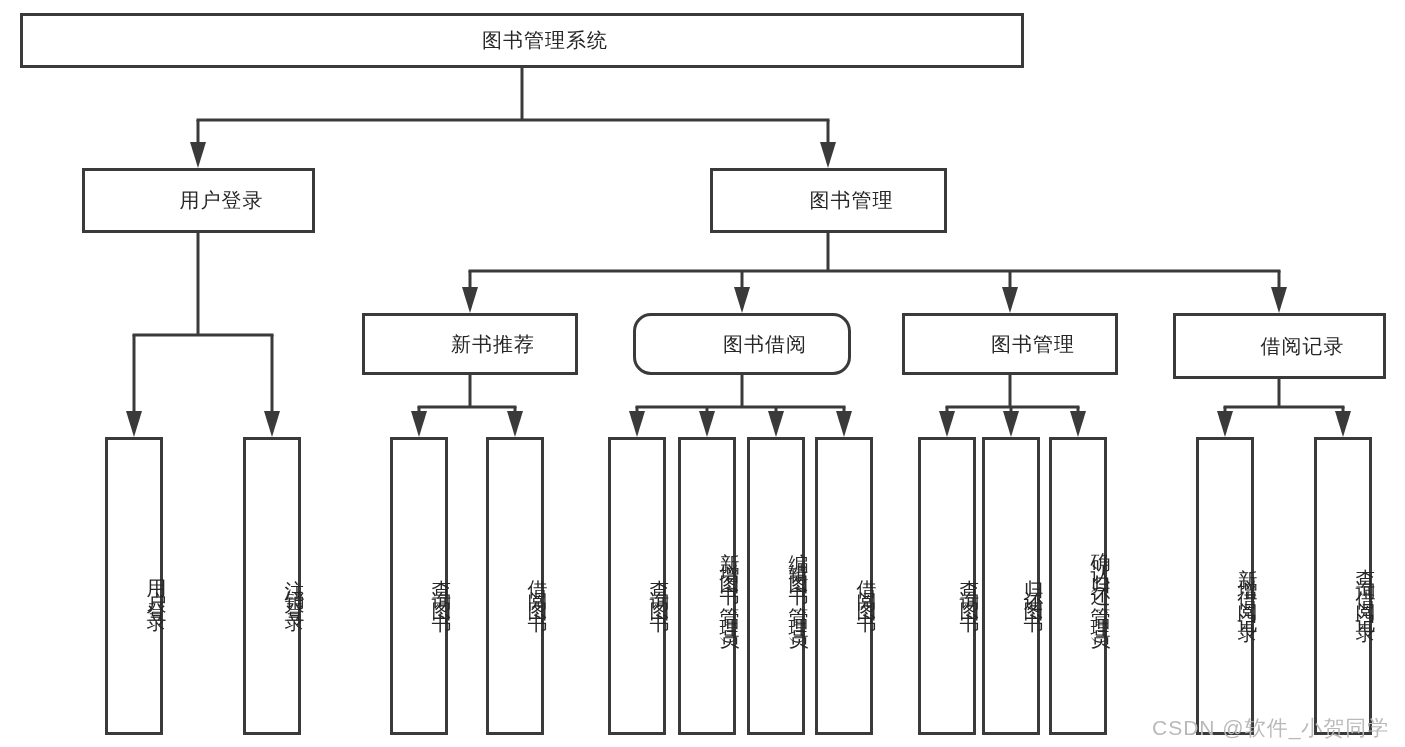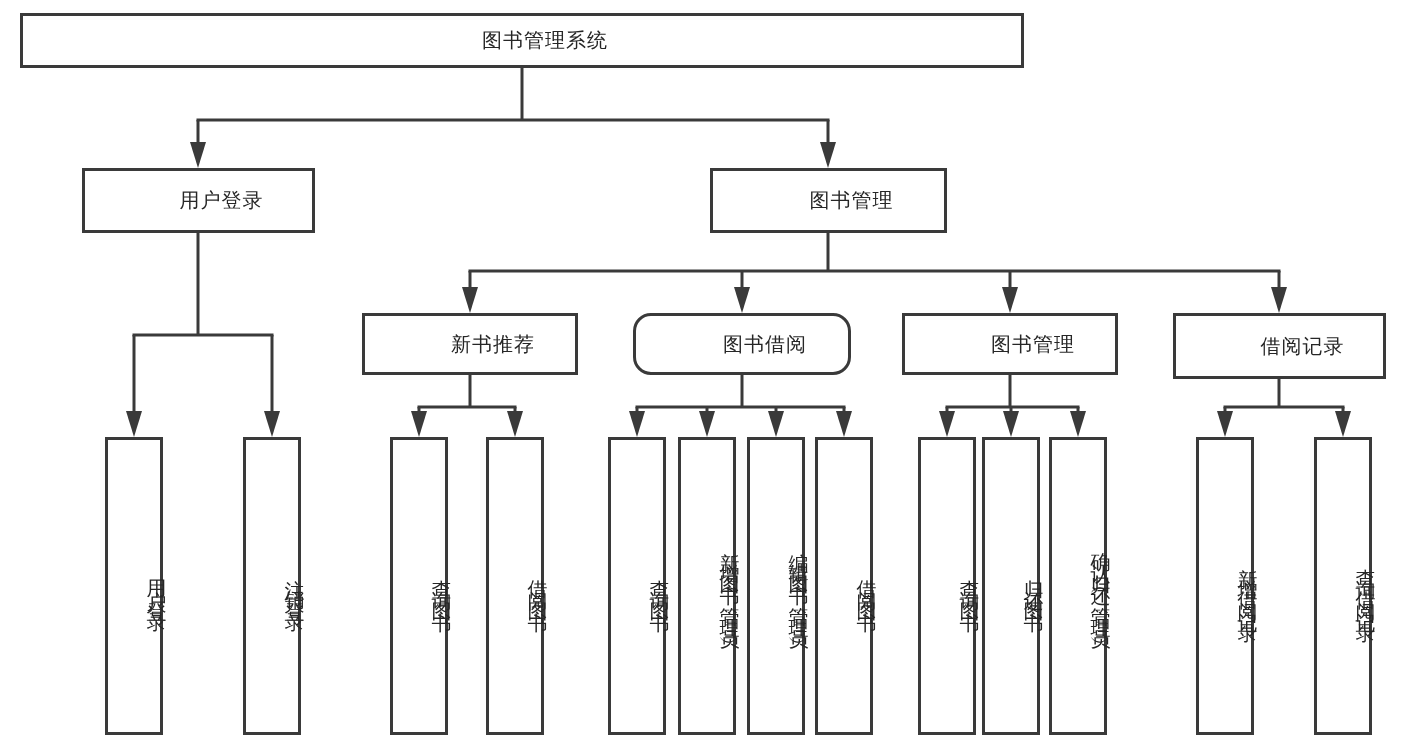--- a/index.html
+++ b/index.html
@@ -168,13 +168,14 @@
     <span class="vtext">确认归还（管理员）</span>
   </div>
 
   <div class="node vnode" style="left:1196px; top:437px;">
     <span class="vtext">新增借阅记录</span>
   </div>
   <div class="node vnode" style="left:1314px; top:437px;">
     <span class="vtext">查询借阅记录</span>
   </div>
 
+  <div class="watermark">CSDN @软件_小贺同学</div>
 </div>
 
 </body></html>

